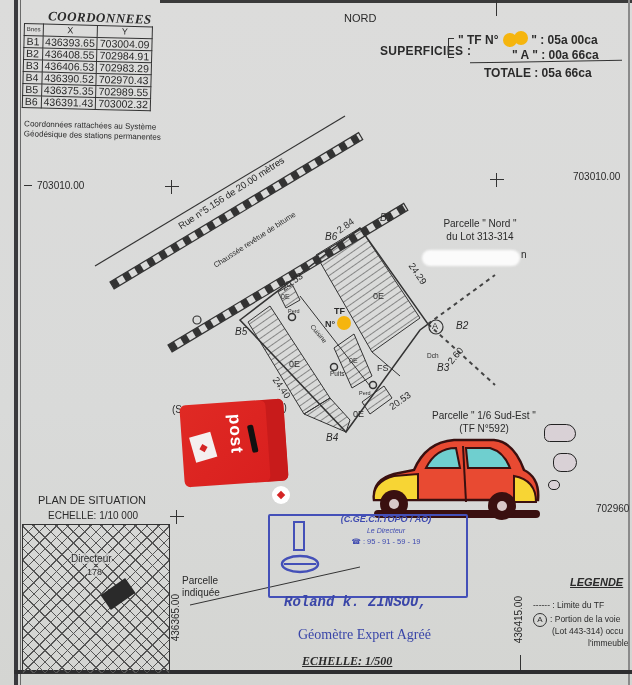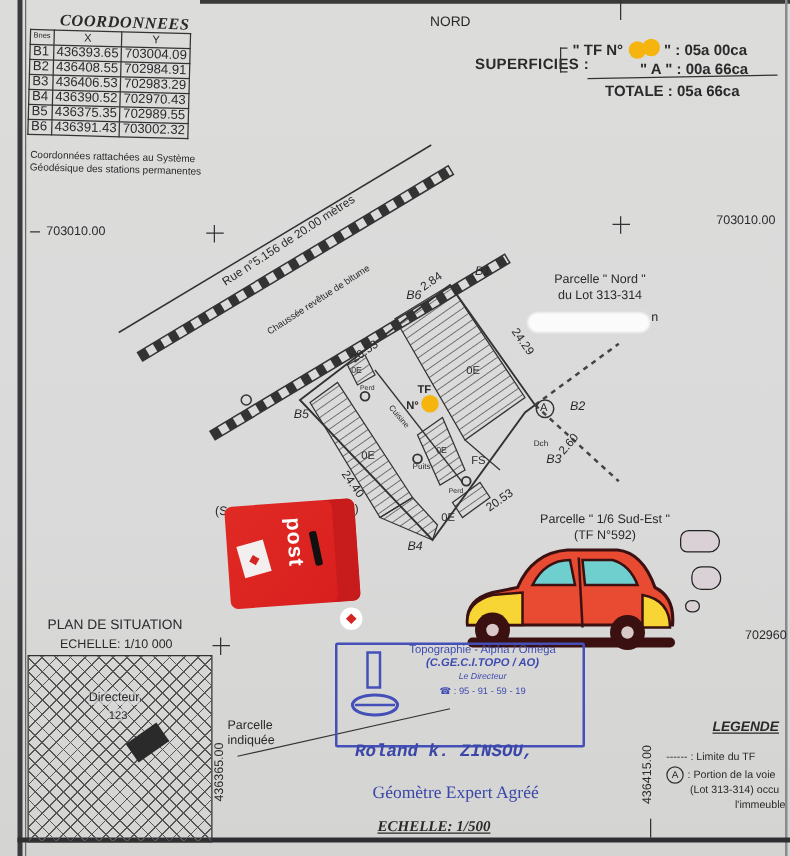--- a/index.html
+++ b/index.html
@@ -248,51 +248,50 @@
     </svg>
   </div>
   <div class="abs" style="left:544px;top:424px;width:30px;height:16px;background:#d9d1d6;border:1.5px solid #222;border-radius:10px 14px 12px 8px;"></div>
   <div class="abs" style="left:553px;top:453px;width:22px;height:17px;background:#d9d1d6;border:1.5px solid #222;border-radius:10px 12px 12px 10px;"></div>
   <div class="abs" style="left:548px;top:480px;width:10px;height:8px;background:#d9d1d6;border:1.5px solid #222;border-radius:6px;"></div>
 
   <div class="abs plan-title">PLAN DE SITUATION</div>
   <div class="abs plan-scale">ECHELLE: 1/10 000</div>
   <div class="abs" style="left:22px;top:524px;width:146px;height:148px;border:1px solid #333;overflow:hidden;background:repeating-linear-gradient(45deg,transparent 0 7px,#555 7px 8px),repeating-linear-gradient(-45deg,transparent 0 7px,#555 7px 8px);">
     <div class="abs" style="left:48px;top:28px;font-size:10px;background:rgba(217,218,217,0.7);">Directeur</div>
-    <div class="abs" style="left:64px;top:42px;font-size:9px;background:rgba(217,218,217,0.7);">123</div>
+    <div class="abs" style="left:64px;top:42px;font-size:9px;background:rgba(217,218,217,0.7);">178</div>
     <div class="abs" style="left:80px;top:60px;width:30px;height:18px;background:#2a2a2a;transform:rotate(-35deg);"></div>
   </div>
   <div class="abs" style="left:182px;top:575px;font-size:10px;line-height:12px;">
     <div>Parcelle</div>
     <div>indiquée</div>
   </div>
   <div class="abs vert" style="left:170px;top:594px;">436365.00</div>
 
   <div class="abs stamp"></div>
   <div class="abs" style="left:280px;top:520px;width:40px;height:60px;">
     <svg width="40" height="60">
         <rect x="14" y="2" width="10" height="28" fill="none" stroke="#4450b8" stroke-width="2"></rect>
         <ellipse cx="20" cy="44" rx="18" ry="8" fill="none" stroke="#4450b8" stroke-width="2.5"></ellipse>
         <line x1="4" y1="44" x2="36" y2="44" stroke="#4450b8" stroke-width="2"></line>
       </svg>
   </div>
   <div class="abs stamp-text">
-    <div>Topographie - Alpha / Oméga</div>
     <div style="font-weight:bold;font-style:italic;">(C.GE.C.I.TOPO / AO)</div>
     <div style="font-size:7px;font-style:italic;">Le Directeur</div>
     <div style="font-size:7.5px;">☎ : 95 - 91 - 59 - 19</div>
   </div>
   <div class="abs sig-name">Roland k. ZINSOU,</div>
   <div class="abs sig-title">Géomètre Expert Agréé</div>
 
   <div class="abs legend-title">LEGENDE</div>
   <div class="abs legend-1">------ :  Limite du TF</div>
   <div class="abs" style="left:533px;top:613px;width:12px;height:12px;border:1.2px solid #333;border-radius:50%;font-size:8px;text-align:center;line-height:12px;">A</div>
   <div class="abs legend-2" style="left:550px;">
     <div>: Portion de la voie</div>
   </div>
-  <div class="abs" style="left:552px;top:626px;font-size:8.5px;white-space:nowrap;line-height:11px;">(Lot 313-314) occu</div>
+  <div class="abs" style="left:552px;top:626px;font-size:8.5px;white-space:nowrap;line-height:11px;">(Lot 443-314) occu</div>
   <div class="abs" style="left:588px;top:638px;font-size:8.5px;white-space:nowrap;line-height:11px;">l'immeuble</div>
   <div class="abs vert" style="left:513px;top:596px;">436415.00</div>
   <div class="abs" style="left:520px;top:655px;width:1px;height:15px;background:#333;"></div>
 
   <div class="abs scale500">ECHELLE: 1/500</div>
 </div>
 
 </body></html>

